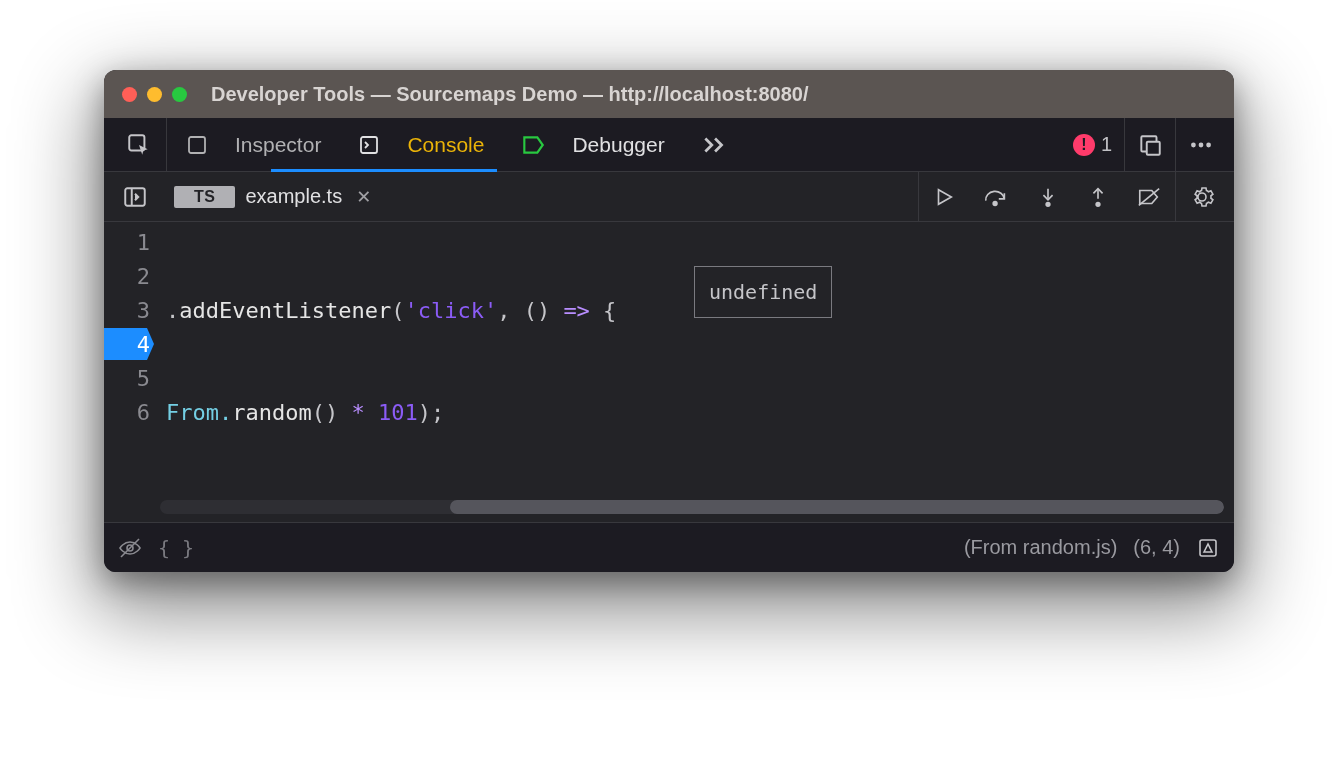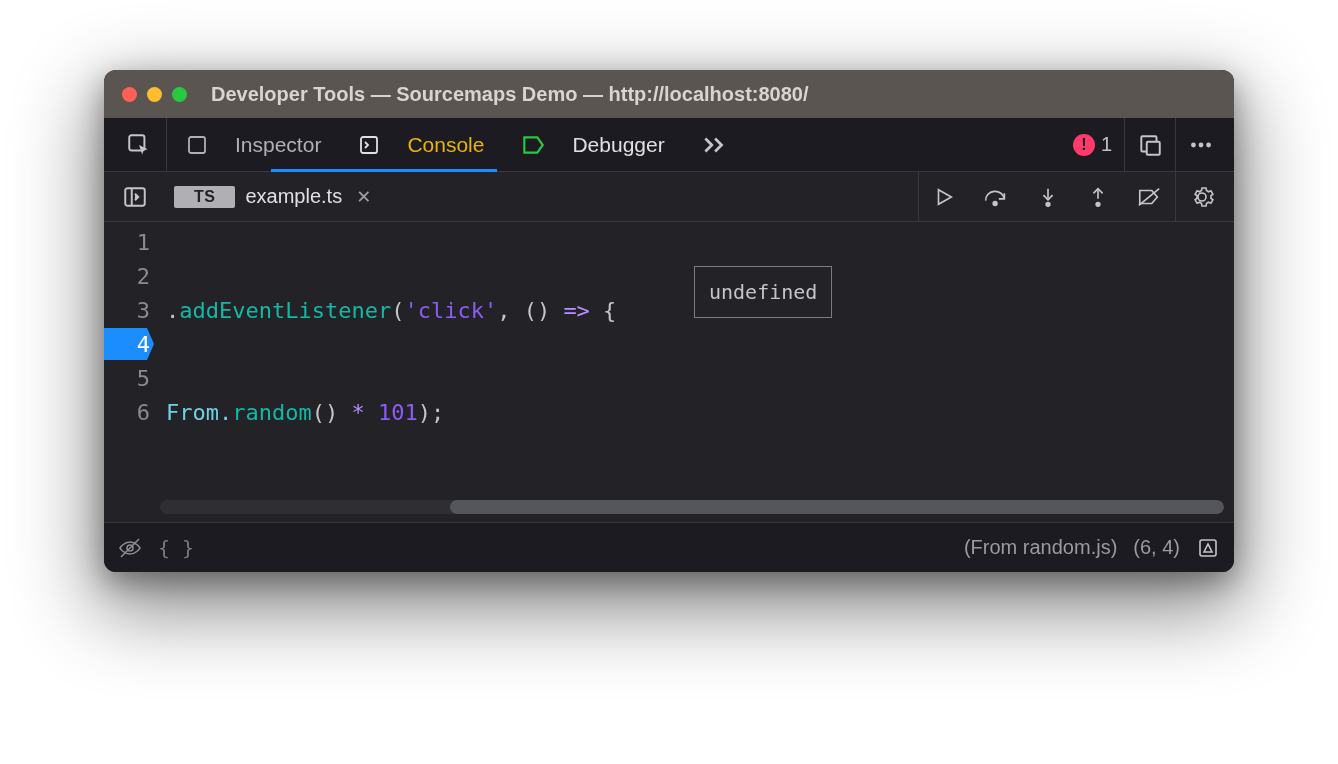--- a/index.html
+++ b/index.html
@@ -109,21 +109,21 @@
   .bp-marker{
     position:absolute; left:0; width:50px; height:32px;
     background:#1c8dff; top:106px;
     clip-path: polygon(0 0, 86% 0, 100% 50%, 86% 100%, 0 100%);
   }
   .code{
     position:absolute; left:56px; right:0; top:4px;
     white-space:pre;
   }
   .cl{height:34px; padding-left:6px;}
-  .t-fn{color:#14b8a6;}
+  .t-fn{color:#e5e5e5;}
   .t-str{color:#8b5cf6;}
   .t-op{color:#b98eff;}
   .t-plain{color:#c5c5c9;}
   .t-var{color:#74cfe4;}
   .tooltip{
     position:absolute; top:44px; left:590px;
     border:1px solid #7a7a80; background:#232327;
     color:#c5c5c9; font-family:ui-monospace,Menlo,monospace;
     font-size:20px; padding:8px 14px;
   }

